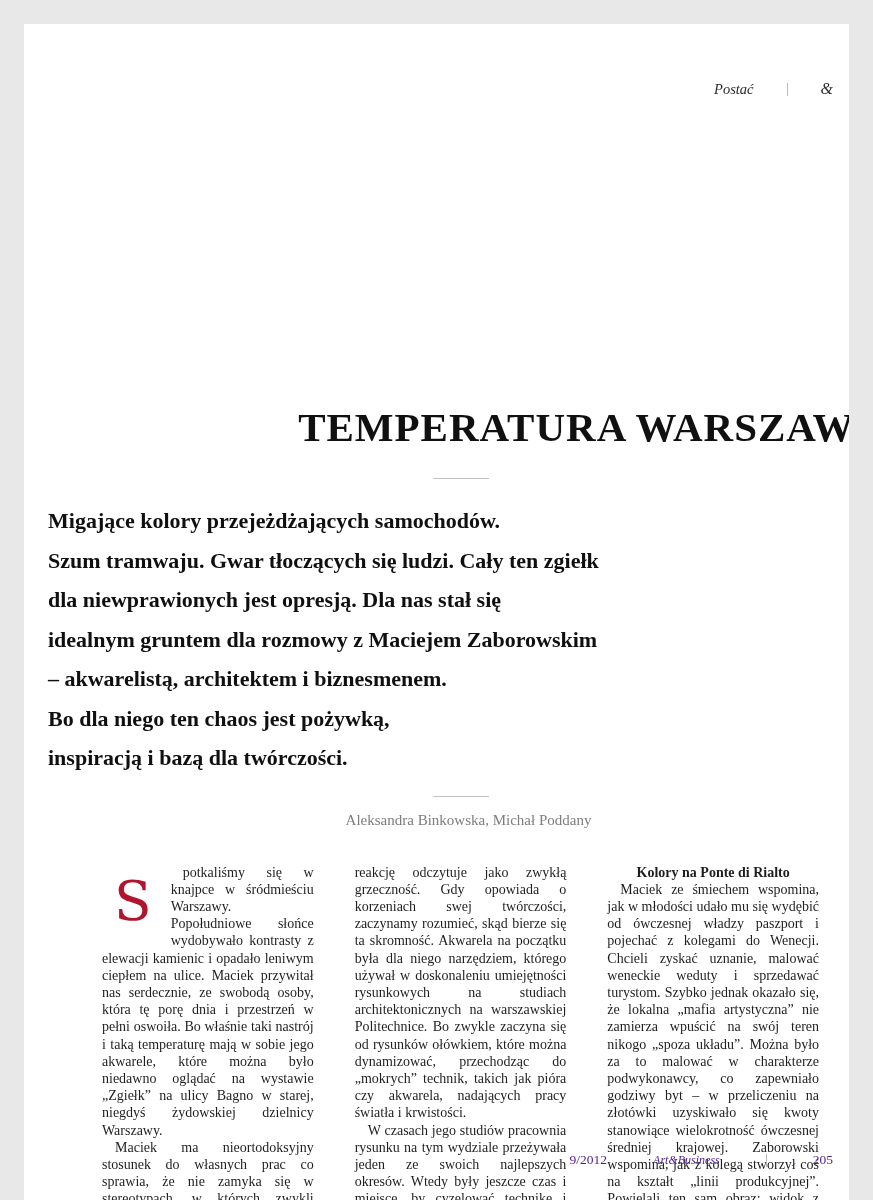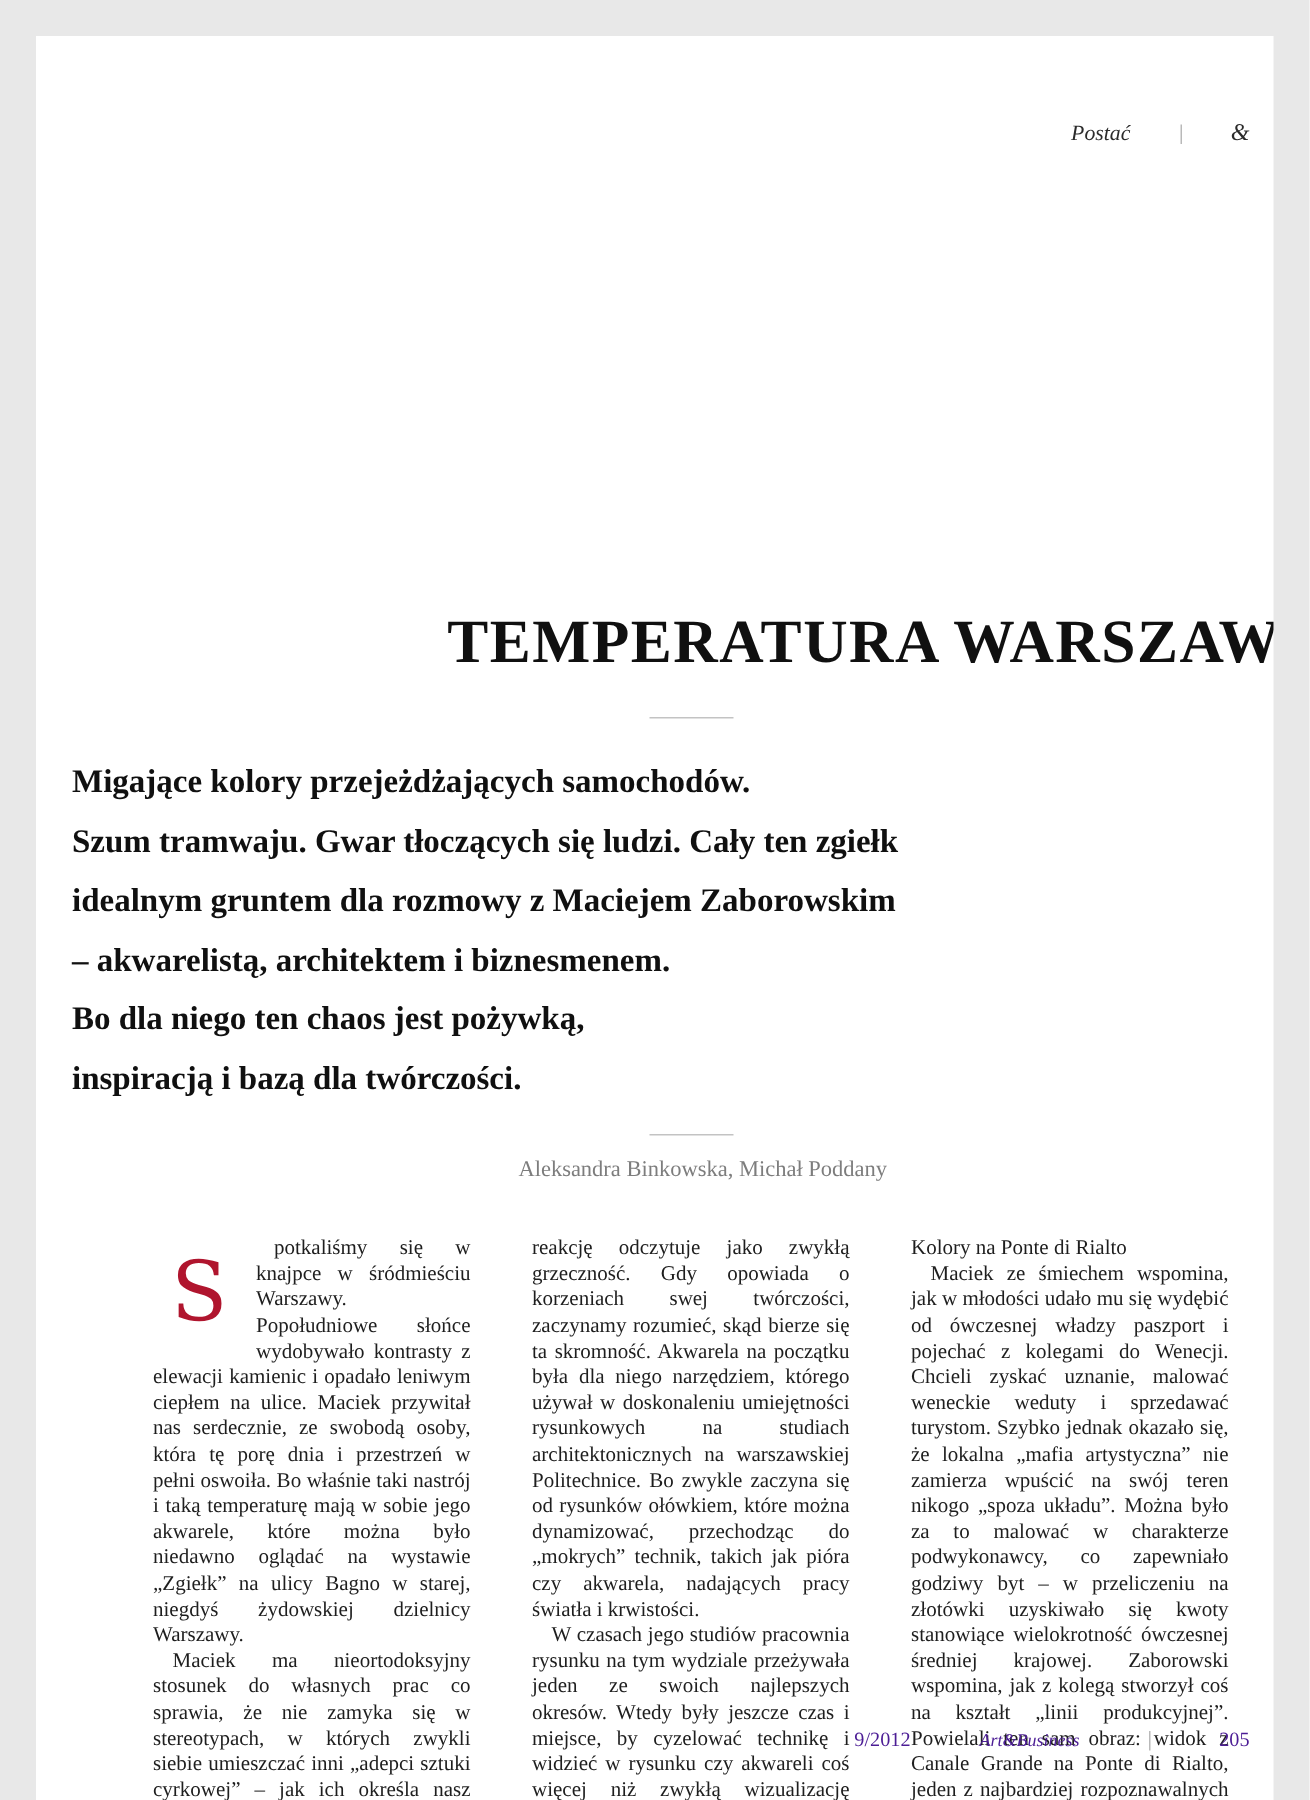--- a/index.html
+++ b/index.html
@@ -36,21 +36,21 @@
   .byline { margin-top:15px; text-align:center; font-size:15px; color:#7d7d7d;padding-left:16px; }
 
   
   .columns { display:flex; gap:17px; padding:0 54px; margin-top:23px; }
   .col {
     flex:1; font-size:14px; line-height:17.2px; text-align:justify;
     color:#1e1e1e;
   }
   .col p { margin:0; hyphens:auto; -webkit-hyphens:auto; }
   .col p.indent { text-indent:13px; }
-  .subhead { font-weight:normal; margin-top:17px; text-align:left; }
+  .subhead { font-weight:bold; margin-top:17px; text-align:center; }
   .dropcap {
     float:left; font-size:55px; line-height:45px;
     padding:3px 7px 0 0; color:#b0152e;
     font-family:"DejaVu Serif", serif;
   }
 
   
   .folio {
     position:absolute; bottom:32px; right:40px;
     display:flex; align-items:center; gap:22px;
@@ -69,20 +69,21 @@
     <span class="amp">&amp;</span>
   </div>
 
   <h1 class="title">TEMPERATURA WARSZAWY</h1>
 
   <div class="rule"></div>
 
   <div class="lede">
     <div>Migające kolory przejeżdżających samochodów.</div>
     <div>Szum tramwaju. Gwar tłoczących się ludzi. Cały ten zgiełk</div>
+    <div>dla niewprawionych jest opresją. Dla nas stał się</div>
     <div>idealnym gruntem dla rozmowy z Maciejem Zaborowskim</div>
     <div>– akwarelistą, architektem i biznesmenem.</div>
     <div>Bo dla niego ten chaos jest pożywką,</div>
     <div>inspiracją i bazą dla twórczości.</div>
   </div>
 
   <div class="rule rule-2"></div>
 
   <div class="byline">Aleksandra Binkowska, Michał Poddany</div>
 

